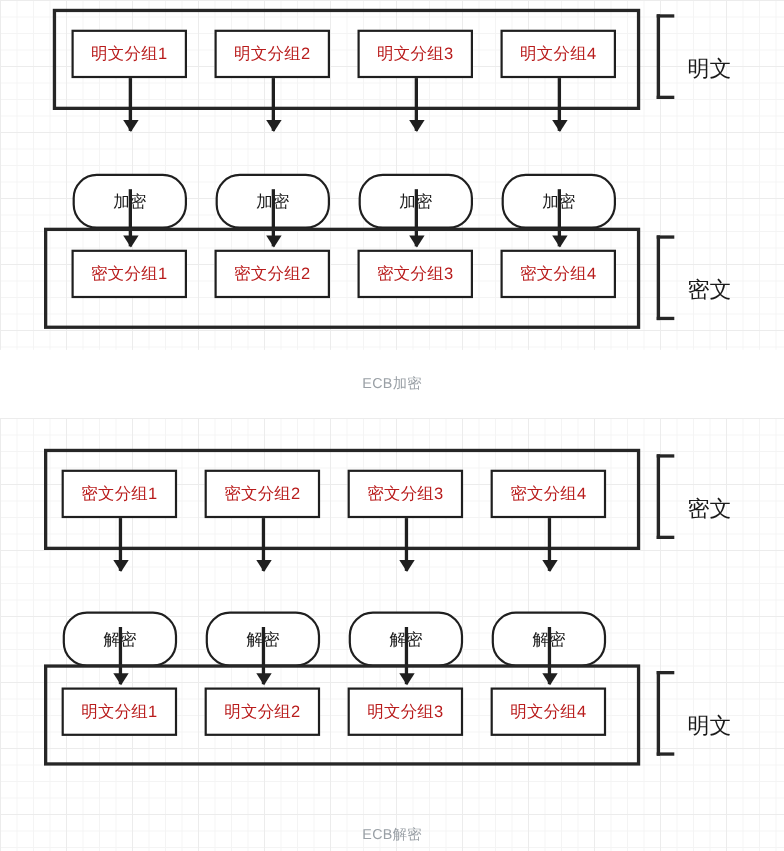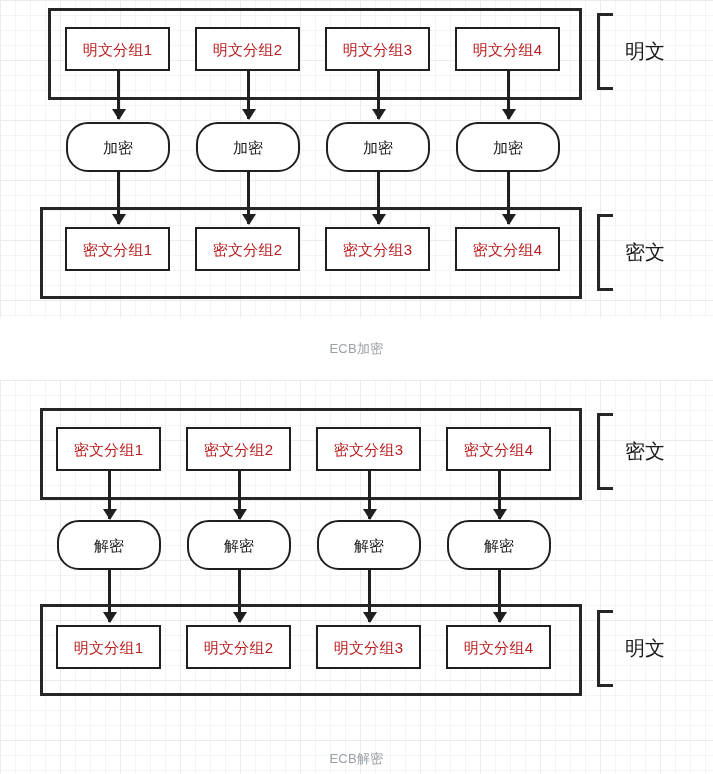--- a/index.html
+++ b/index.html
@@ -71,20 +71,21 @@
     border-radius: 22px;
     background: #ffffff;
     box-sizing: border-box;
     display: flex;
     align-items: center;
     justify-content: center;
     font-size: 15px;
     line-height: 1;
     color: #1a1a1a;
     white-space: nowrap;
+    margin-top: 36px;
   }
 
   
   .arrow {
     position: absolute;
     width: 3px;
     background: #1f1f1f;
   }
   .arrow::after {
     content: "";
@@ -107,20 +108,21 @@
     box-sizing: border-box;
     width: 16px;
   }
 
   .bracket-label {
     position: absolute;
     font-size: 20px;
     line-height: 1;
     color: #1a1a1a;
     white-space: nowrap;
+    margin-top: 12px;
   }
 
   .caption {
     position: absolute;
     width: 713px;
     left: 0;
     text-align: center;
     font-size: 13px;
     color: #9aa0a6;
     letter-spacing: 0.3px;

